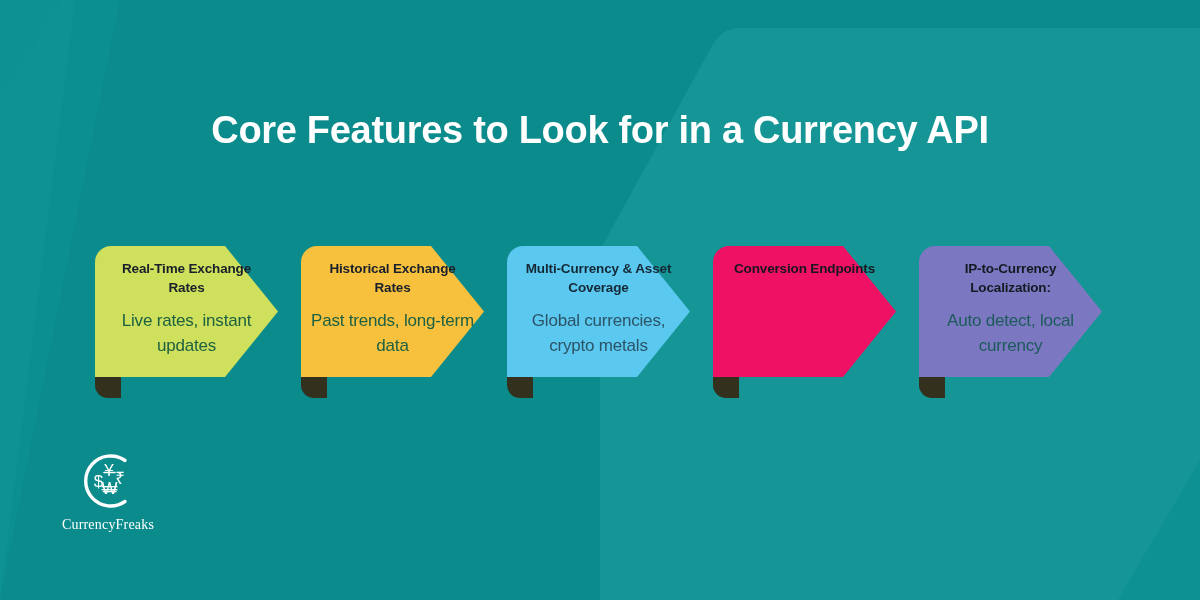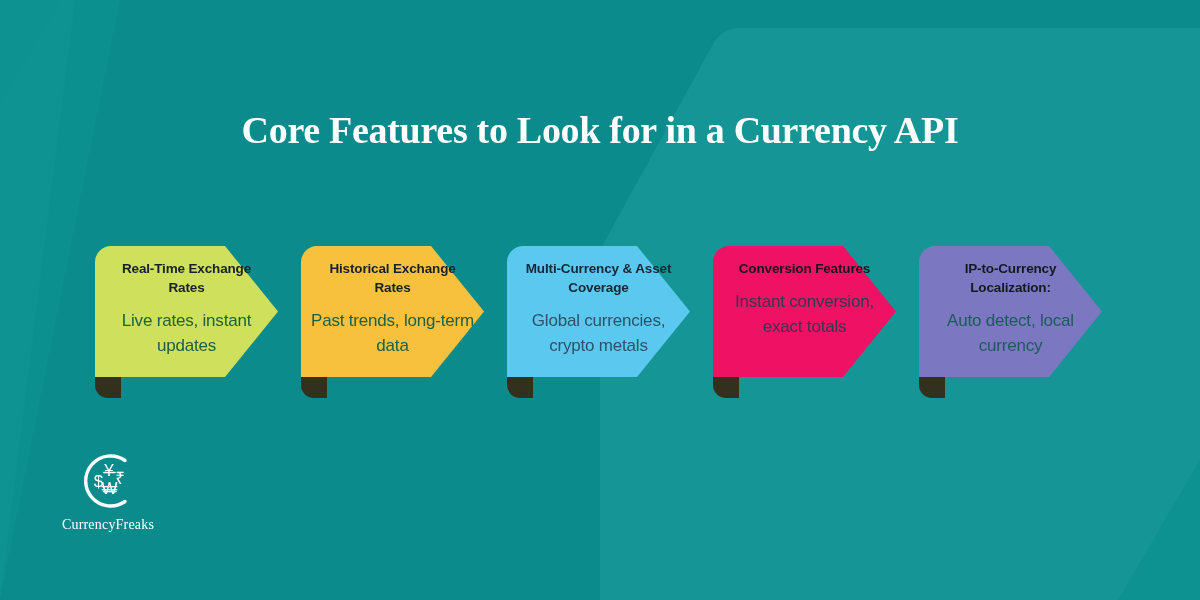--- a/index.html
+++ b/index.html
@@ -36,21 +36,21 @@
     position: absolute;
     left: 0;
     top: 108px;
     width: 1200px;
     text-align: center;
     color: #ffffff;
     font-size: 38px;
     font-weight: 700;
     letter-spacing: -0.3px;
     line-height: 1.18;
-    font-family: Liberation Serif, serif;
+    font-family: Liberation Sans, sans-serif;
   }
 
   
   .cards {
     position: absolute;
     left: 0;
     top: 246px;
     width: 1200px;
     height: 160px;
   }
@@ -187,22 +187,21 @@
         <div class="card-body" style="color:#1d6042">Past trends, long-term data</div>
       </div>
     </div>
 
     <div class="card card-3">
       <svg class="card-shape" viewBox="0 0 183 131" preserveAspectRatio="none">
         <path d="M 16 0 L 130 0 L 183 65.5 L 130 131 L 0 131 L 0 16 A 16 16 0 0 1 16 0 Z" fill="#ef1164"></path>
       </svg>
       <div class="card-foot"></div>
       <div class="card-text">
-        <div class="card-heading" style="color:#18161f">Conversion Features</div>
-        <div class="card-body" style="color:#36384f">Instant conversion, exact totals</div>
+        <div class="card-heading" style="color:#18161f">Conversion Endpoints</div>
       </div>
     </div>
 
     <div class="card card-4">
       <svg class="card-shape" viewBox="0 0 183 131" preserveAspectRatio="none">
         <path d="M 16 0 L 130 0 L 183 65.5 L 130 131 L 0 131 L 0 16 A 16 16 0 0 1 16 0 Z" fill="#7b77c0"></path>
       </svg>
       <div class="card-foot"></div>
       <div class="card-text">
         <div class="card-heading" style="color:#151a22">IP-to-Currency Localization:</div>

